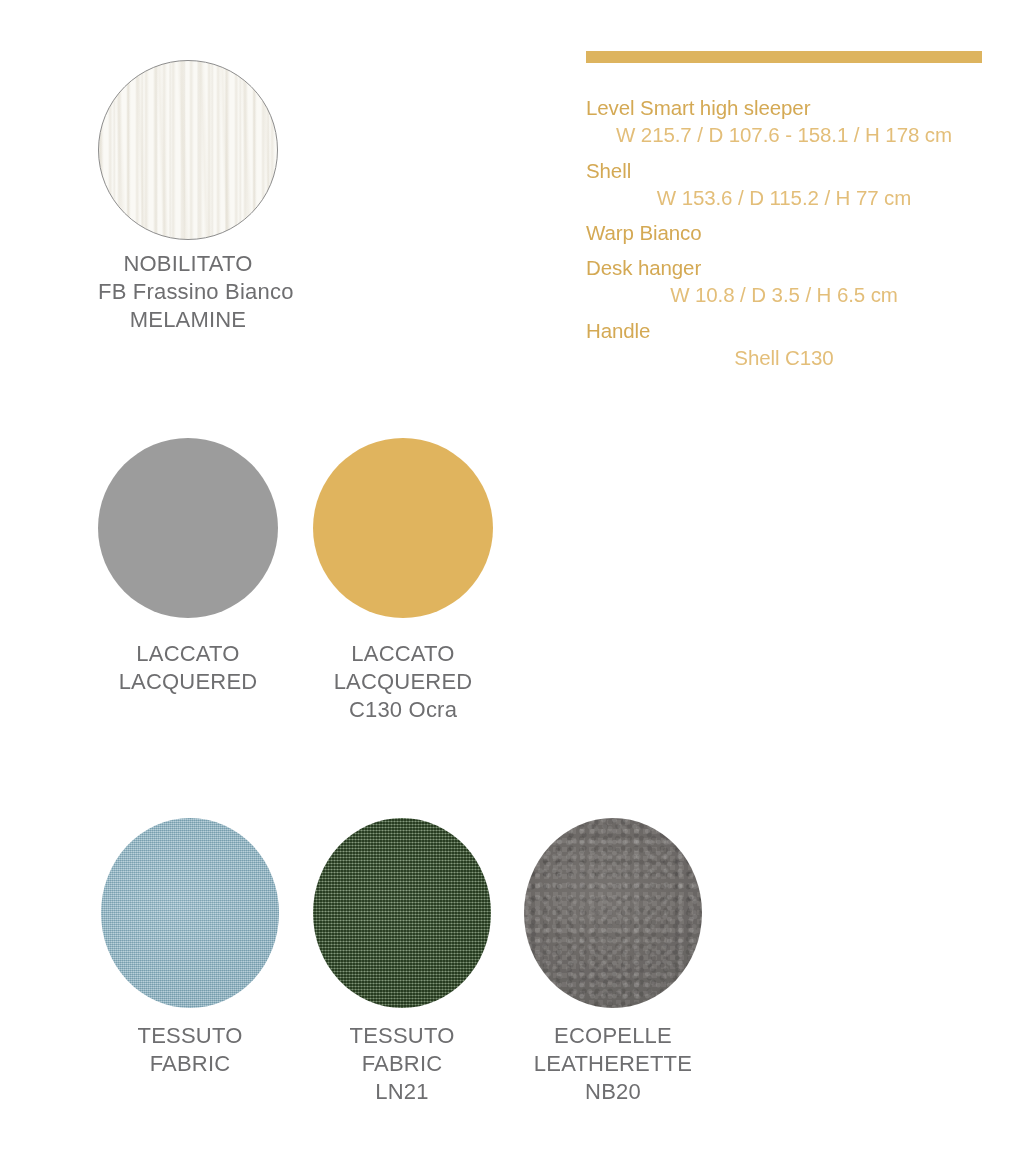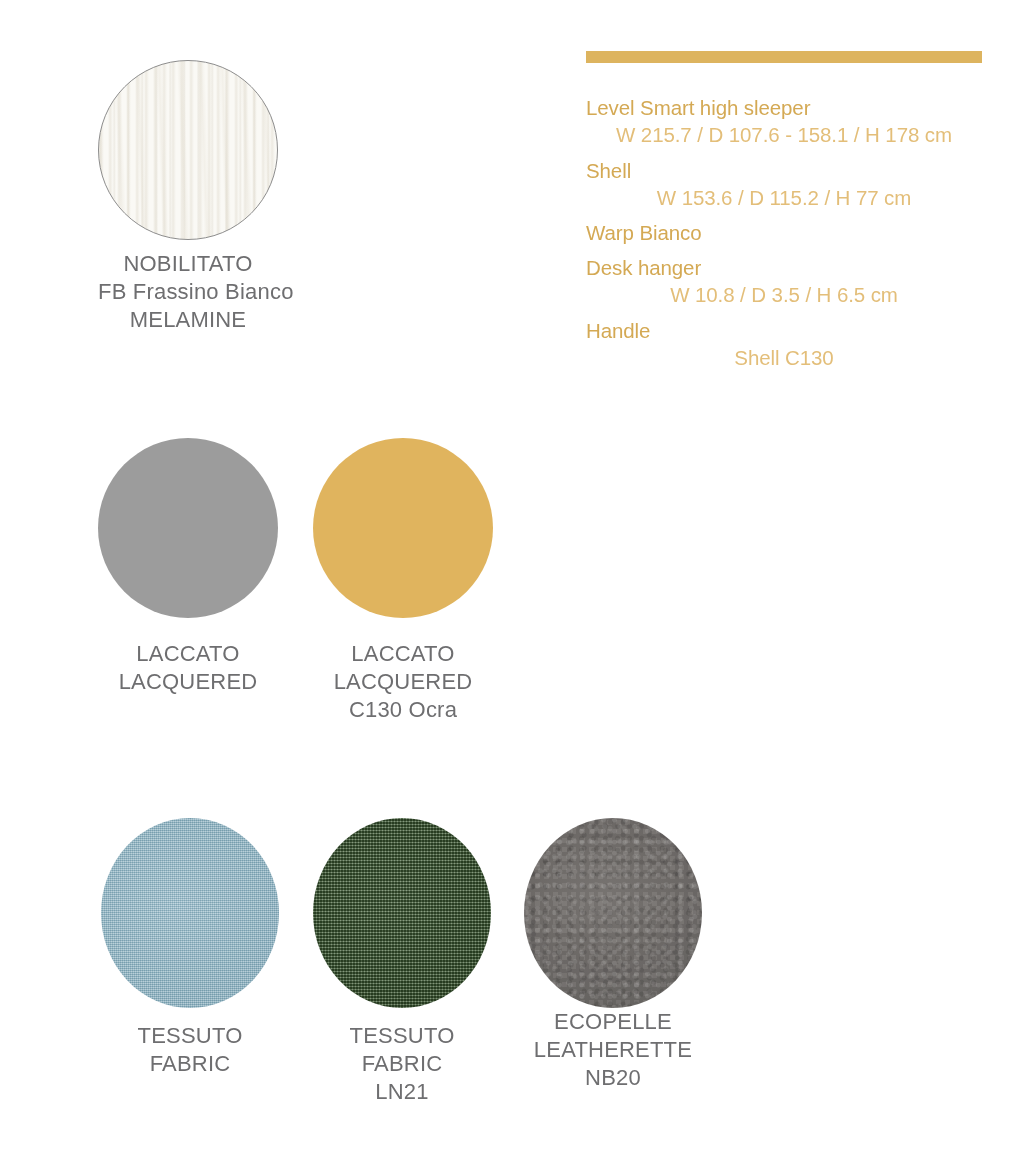--- a/index.html
+++ b/index.html
@@ -218,21 +218,21 @@
     <div class="swatch-disc disc-fabric-green"></div>
     <div class="swatch-caption" style="margin-top:14px;">
       <span class="cap-line">TESSUTO</span>
       <span class="cap-line">FABRIC</span>
       <span class="cap-line">LN21</span>
     </div>
   </div>
 
   <div class="swatch-cell" style="left:524px; top:818px; width:178px;">
     <div class="swatch-disc disc-leatherette"></div>
-    <div class="swatch-caption" style="margin-top:0;">
+    <div class="swatch-caption" style="margin-top:14px;">
       <span class="cap-line">ECOPELLE</span>
       <span class="cap-line">LEATHERETTE</span>
       <span class="cap-line">NB20</span>
     </div>
   </div>
 
 </div>
 
 <div class="spec-panel">
   <div class="spec-bar"></div>

